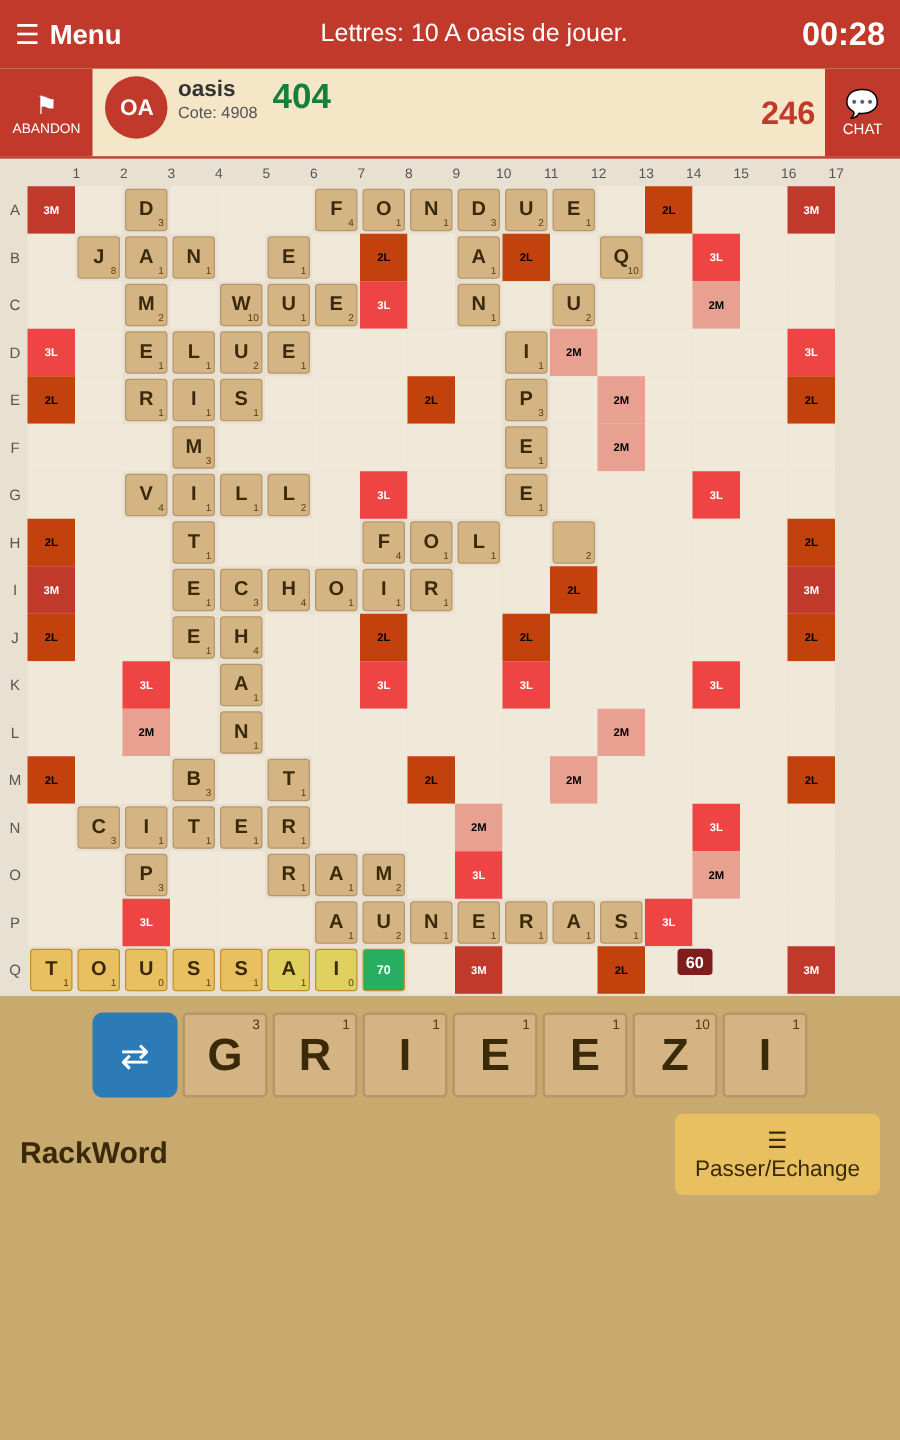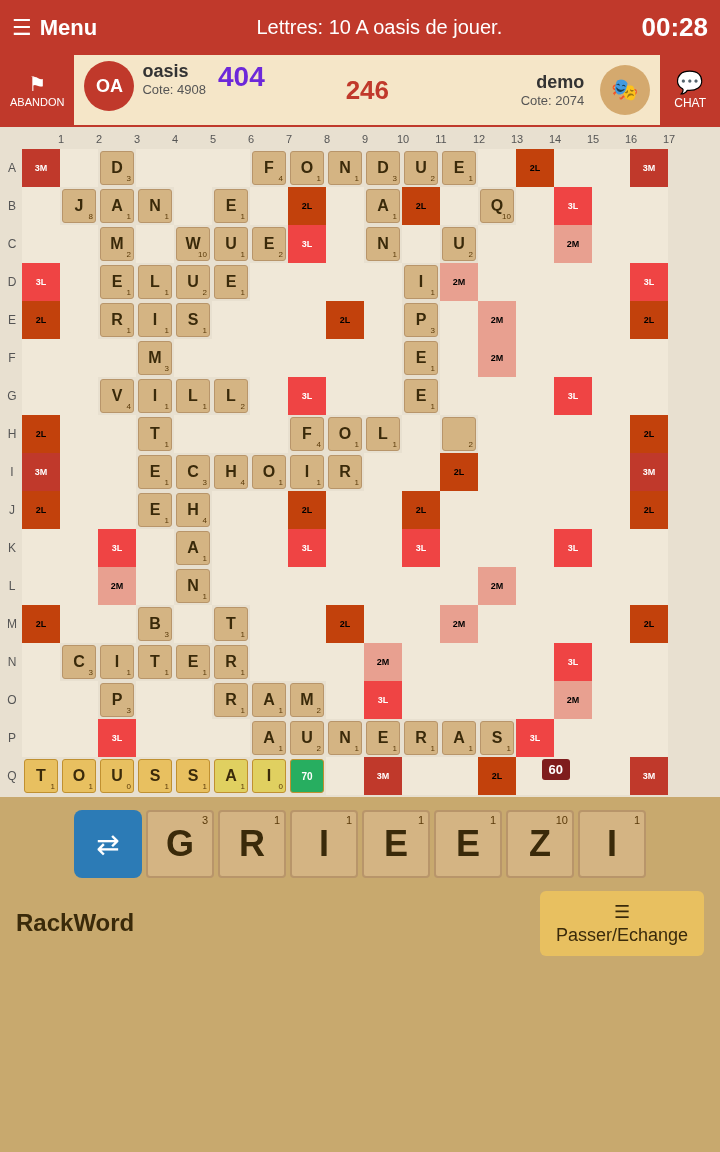--- a/index.html
+++ b/index.html
@@ -47,21 +47,21 @@
       font-size: 18px;
       font-weight: bold;
       display: flex; align-items: center; justify-content: center;
       margin-right: 8px;
     }
     .player-name { font-size: 18px; font-weight: bold; color: #333; }
     .player-cote { font-size: 13px; color: #555; }
     .player-score {
       font-size: 28px;
       font-weight: bold;
-      color: #6d28d9;
+      color: #15803d;
       padding: 0 12px;
       display: flex; align-items: center;
     }
     .divider-score {
       font-size: 26px;
       font-weight: bold;
       color: #c0392b;
       display: flex; align-items: center;
       padding: 0 8px;
     }
@@ -269,27 +269,20 @@
   </div>
   <div class="player-left">
     <div class="avatar-circle">OA</div>
     <div>
       <div class="player-name">oasis</div>
       <div class="player-cote">Cote: 4908</div>
     </div>
     <div class="player-score">404</div>
   </div>
   <div class="divider-score">246</div>
-  <div class="player-right">
-    <div class="player-info">
-      <div class="player-name">demo</div>
-      <div class="player-cote">Cote: 2074</div>
-    </div>
-    <div class="avatar-img">🎭</div>
-  </div>
   <div class="chat-btn">
     <span class="chat-icon">💬</span>
     <span>CHAT</span>
   </div>
 </div>
 
 <div id="board-container">
 
   <div class="col-header" style="padding-left:20px;">
     <div class="col-label-empty"></div>

